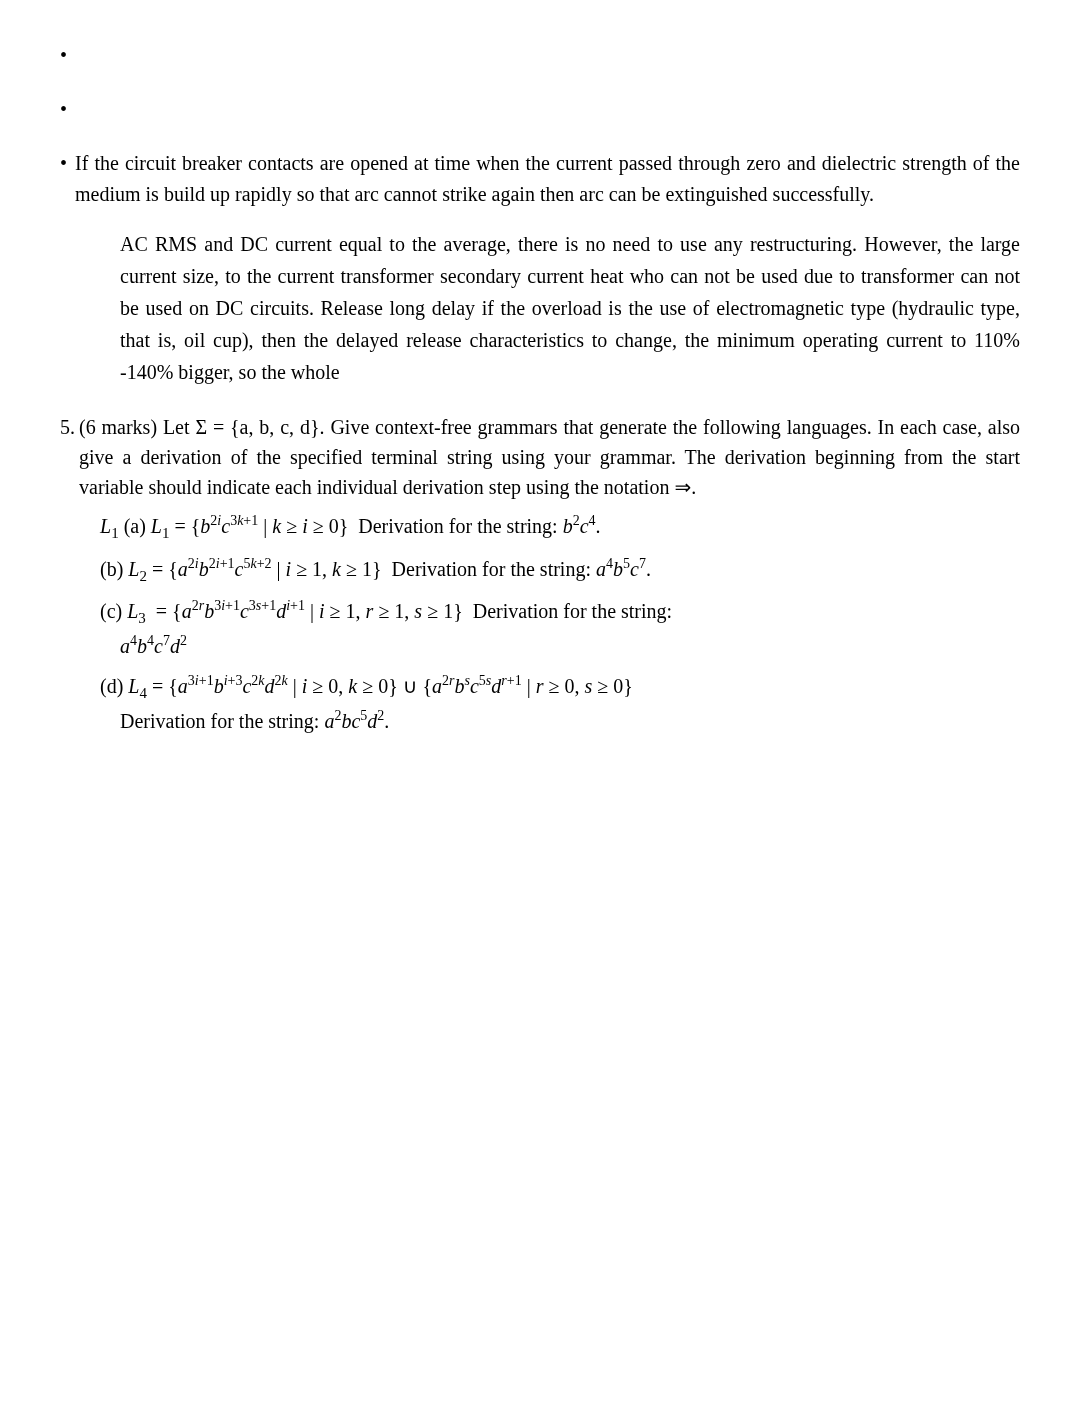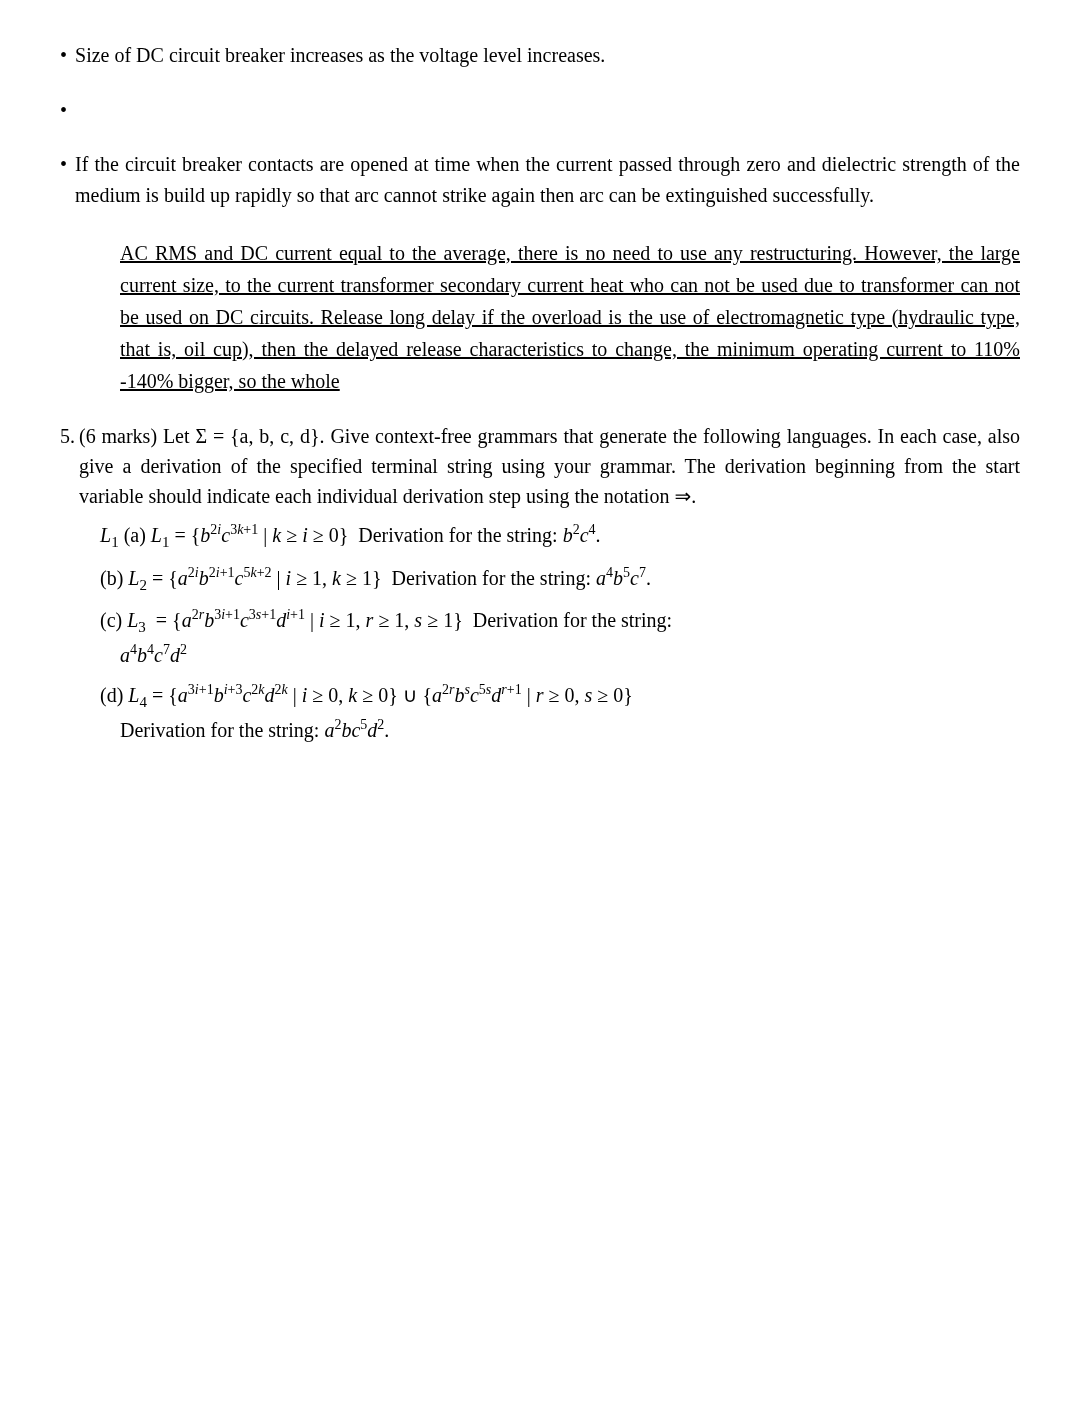--- a/index.html
+++ b/index.html
@@ -35,24 +35,23 @@
       line-height: 1.5;
     }
 
     .bullet-text {
       text-align: justify;
       line-height: 1.55;
     }
 
     .indented-block {
       margin-left: 60px;
-      margin-top: 26px;
+      margin-top: 18px;
       text-align: justify;
       line-height: 1.6;
-      text-decoration: underline;
     }
 
     .section-5 {
       margin-top: 8px;
     }
 
     .section-5-header {
       display: flex;
       align-items: flex-start;
       line-height: 1.5;
@@ -96,21 +95,20 @@
     .math {
       font-style: italic;
     }
   </style>
 </head>
 <body>
 
 <div class="bullet-section">
   <div class="bullet-item">
     <span class="bullet-dot">•</span>
-    <span class="bullet-text">Size of DC circuit breaker increases as the voltage level increases.</span>
   </div>
 </div>
 
 <div class="bullet-section">
   <div class="bullet-item">
     <span class="bullet-dot">•</span>
   </div>
 </div>
 
 <div class="bullet-section">

